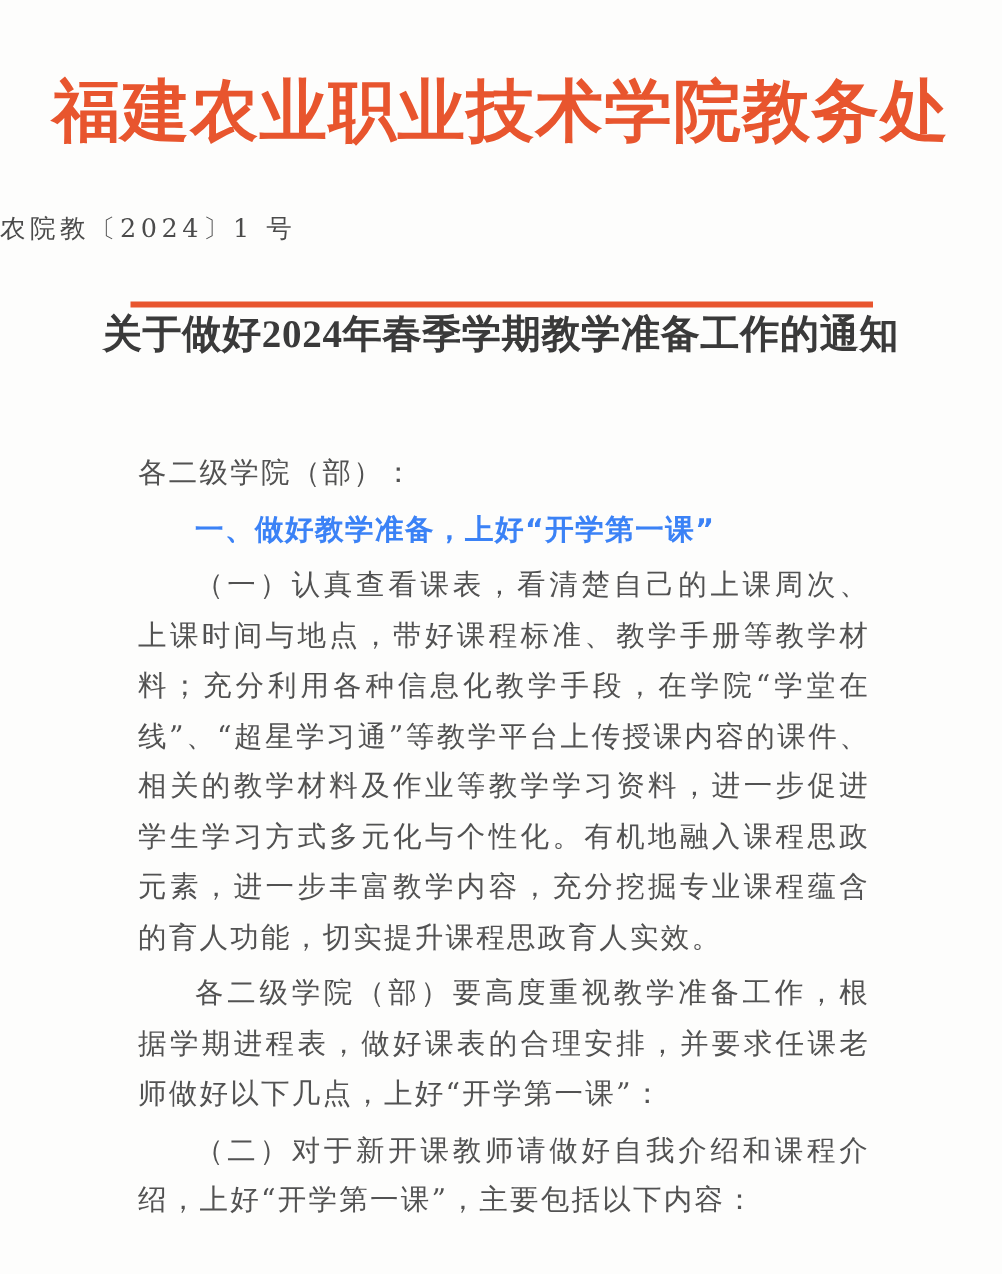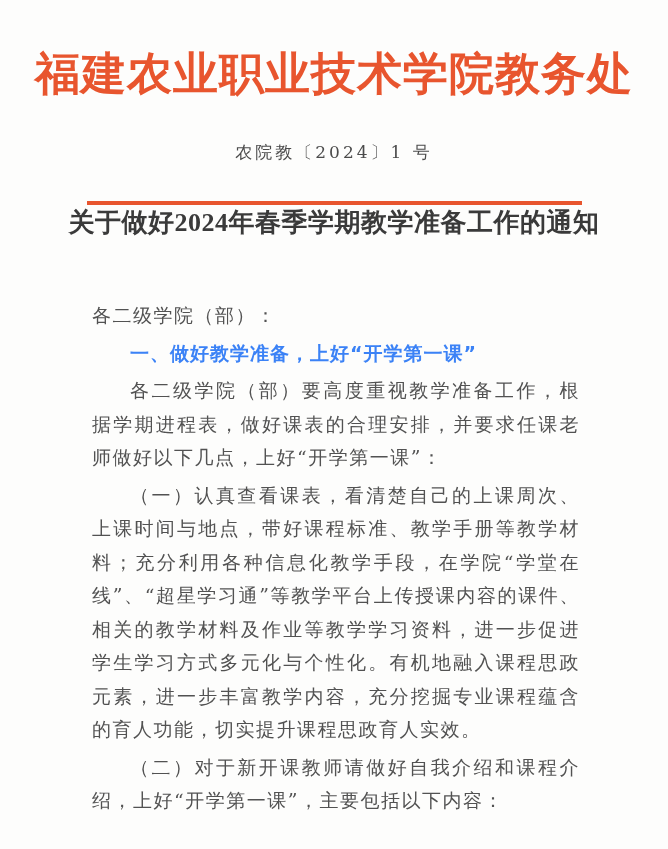--- a/index.html
+++ b/index.html
@@ -29,21 +29,20 @@
     font-weight: 700;
     letter-spacing: 1px;
     font-family: "Liberation Serif", "DejaVu Serif", serif;
     white-space: nowrap;
   }
   .doc-number {
     position: absolute;
     top: 141px;
     left: 0;
     width: 100%;
-    text-align: center;
     font-size: 17px;
     color: #4b4b4b;
     letter-spacing: 3px;
     white-space: nowrap;
   }
   .red-rule {
     position: absolute;
     top: 201px;
     left: 87px;
     width: 495px;
@@ -94,18 +93,18 @@
     <div class="doc-number">农院教〔2024〕1 号</div>
     <div class="red-rule"></div>
   </header>
 
   <h2 class="doc-title">关于做好2024年春季学期教学准备工作的通知</h2>
 
   <main class="body-text">
     <div id="paragraphs">
         <p class="para salutation">各二级学院（部）：</p>
         <p class="para heading">一、做好教学准备，上好“开学第一课”</p>
+        <p class="para indent">（一）认真查看课表，看清楚自己的上课周次、上课时间与地点，带好课程标准、教学手册等教学材料；充分利用各种信息化教学手段，在学院“学堂在线”、“超星学习通”等教学平台上传授课内容的课件、相关的教学材料及作业等教学学习资料，进一步促进学生学习方式多元化与个性化。有机地融入课程思政元素，进一步丰富教学内容，充分挖掘专业课程蕴含的育人功能，切实提升课程思政育人实效。</p>
         <p class="para indent">各二级学院（部）要高度重视教学准备工作，根据学期进程表，做好课表的合理安排，并要求任课老师做好以下几点，上好“开学第一课”：</p>
-        <p class="para indent">（一）认真查看课表，看清楚自己的上课周次、上课时间与地点，带好课程标准、教学手册等教学材料；充分利用各种信息化教学手段，在学院“学堂在线”、“超星学习通”等教学平台上传授课内容的课件、相关的教学材料及作业等教学学习资料，进一步促进学生学习方式多元化与个性化。有机地融入课程思政元素，进一步丰富教学内容，充分挖掘专业课程蕴含的育人功能，切实提升课程思政育人实效。</p>
         <p class="para indent">（二）对于新开课教师请做好自我介绍和课程介绍，上好“开学第一课”，主要包括以下内容：</p>
       </div>
   </main>
 </div>
 
 </body></html>

